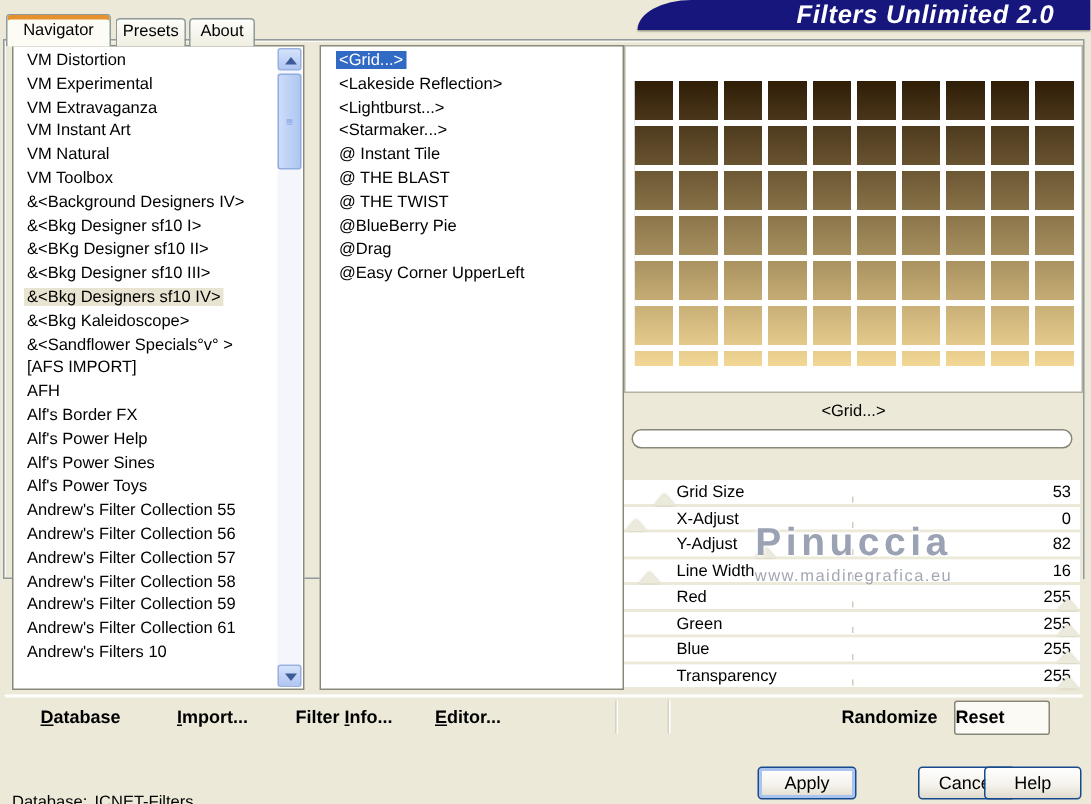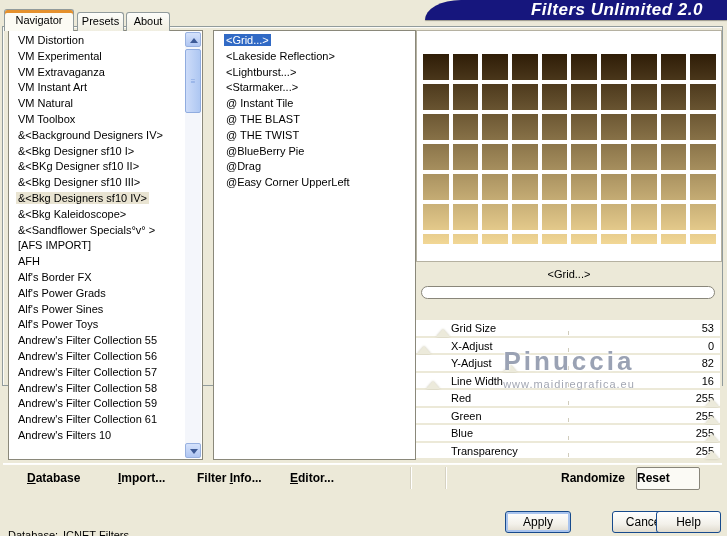--- a/index.html
+++ b/index.html
@@ -162,21 +162,21 @@
         <div class="li"><span>&amp;&lt;Background Designers IV&gt;</span></div>
         <div class="li"><span>&amp;&lt;Bkg Designer sf10 I&gt;</span></div>
         <div class="li"><span>&amp;&lt;BKg Designer sf10 II&gt;</span></div>
         <div class="li"><span>&amp;&lt;Bkg Designer sf10 III&gt;</span></div>
         <div class="li sel"><span>&amp;&lt;Bkg Designers sf10 IV&gt;</span></div>
         <div class="li"><span>&amp;&lt;Bkg Kaleidoscope&gt;</span></div>
         <div class="li"><span>&amp;&lt;Sandflower Specials°v° &gt;</span></div>
         <div class="li"><span>[AFS IMPORT]</span></div>
         <div class="li"><span>AFH</span></div>
         <div class="li"><span>Alf's Border FX</span></div>
-        <div class="li"><span>Alf's Power Grads</span></div>
+        <div class="li"><span>Alf's Power Help</span></div>
         <div class="li"><span>Alf's Power Sines</span></div>
         <div class="li"><span>Alf's Power Toys</span></div>
         <div class="li"><span>Andrew's Filter Collection 55</span></div>
         <div class="li"><span>Andrew's Filter Collection 56</span></div>
         <div class="li"><span>Andrew's Filter Collection 57</span></div>
         <div class="li"><span>Andrew's Filter Collection 58</span></div>
         <div class="li"><span>Andrew's Filter Collection 59</span></div>
         <div class="li"><span>Andrew's Filter Collection 61</span></div>
         <div class="li"><span>Andrew's Filters 10</span></div>
       </div>

